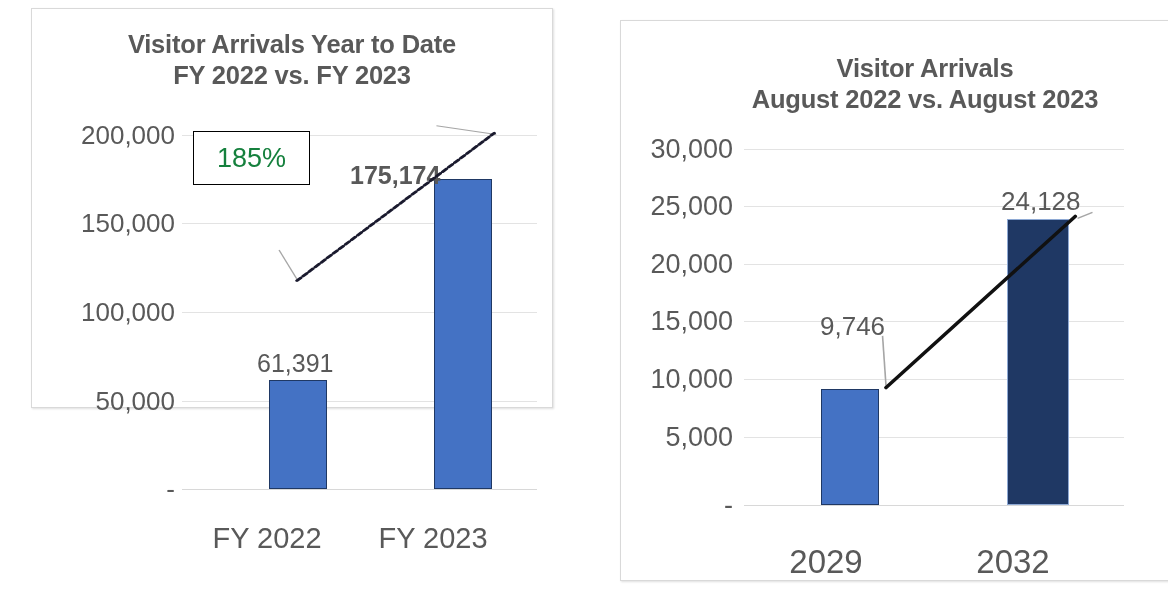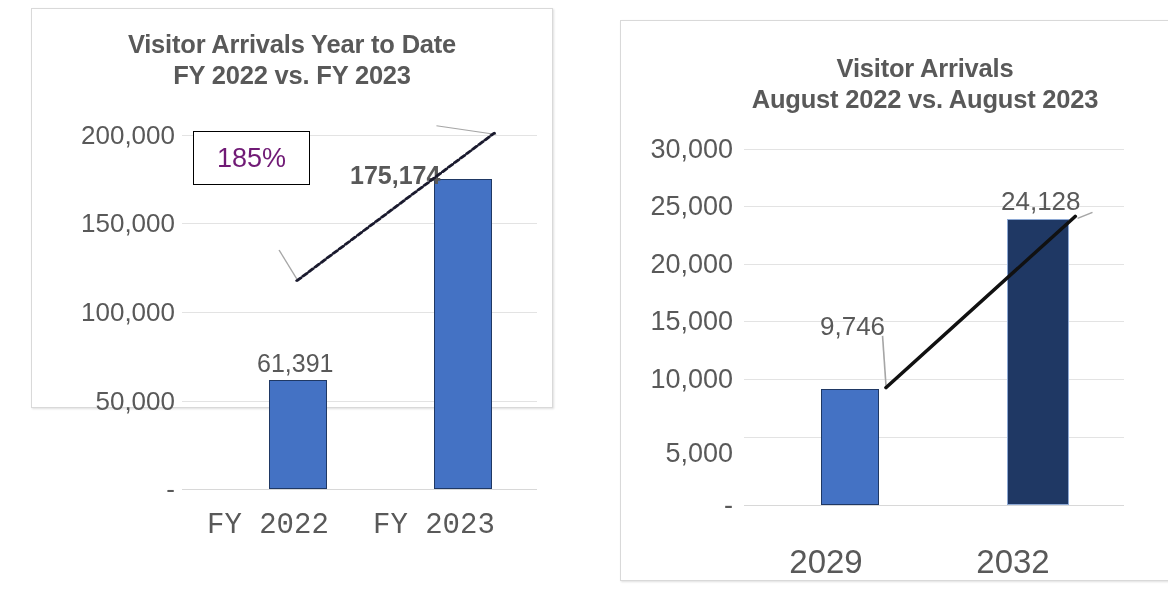--- a/index.html
+++ b/index.html
@@ -75,42 +75,42 @@
   .bar.blue { background: #4472c4; }
   .bar.navy { background: #1f3864; border-color: #8ea9d4; }
 
   
   .xtick {
     position: absolute;
     text-align: center;
     color: #595959;
     white-space: nowrap;
   }
-  #chart-left .xtick  { font-size: 29px; top: 500px; font-family: Liberation Mono, monospace; }
+  #chart-left .xtick  { font-size: 29px; top: 513px; }
   #chart-right .xtick { font-size: 33px; top: 522px; }
 
   
   .dlabel {
     position: absolute;
     color: #595959;
     white-space: nowrap;
   }
   #chart-left .dlabel  { font-size: 25px; }
   #chart-right .dlabel { font-size: 26px; }
 
   
   .callout {
     position: absolute;
     box-sizing: border-box;
     border: 1.6px solid #000000;
     background: transparent;
   }
   .callout-text {
     position: absolute;
-    color: #701a75;
+    color: #15803d;
     white-space: nowrap;
   }
   #callout-left      { left: 161px; top: 122px; width: 117px; height: 54px; background:#ffffff; }
   #callout-left-text { left: 161px; top: 122px; width: 117px; height: 54px;
                        display: flex; align-items: center; justify-content: center;
                        font-size: 27px; }
 
   
   .overlay {
     position: absolute;
@@ -167,21 +167,21 @@
 <div class="chart-frame" id="chart-right">
 
   <div class="chart-title">Visitor Arrivals
 August 2022 vs. August 2023</div>
 
   <div class="ytick" style="top:128px; left:8px; width:104px;">30,000</div>
   <div class="ytick" style="top:185px; left:8px; width:104px;">25,000</div>
   <div class="ytick" style="top:243px; left:8px; width:104px;">20,000</div>
   <div class="ytick" style="top:300px; left:8px; width:104px;">15,000</div>
   <div class="ytick" style="top:358px; left:8px; width:104px;">10,000</div>
-  <div class="ytick" style="top:432px; left:8px; width:104px;">5,000</div>
+  <div class="ytick" style="top:416px; left:8px; width:104px;">5,000</div>
   <div class="ytick" style="top:484px; left:8px; width:104px;">-</div>
 
   <div class="plot" style="left:123px; top:128px; width:380px; height:356px;">
     <div class="gridline" style="top:0px;"></div>
     <div class="gridline" style="top:57px;"></div>
     <div class="gridline" style="top:115px;"></div>
     <div class="gridline" style="top:172px;"></div>
     <div class="gridline" style="top:230px;"></div>
     <div class="gridline" style="top:288px;"></div>
     <div class="gridline baseline" style="top:356px;"></div>

